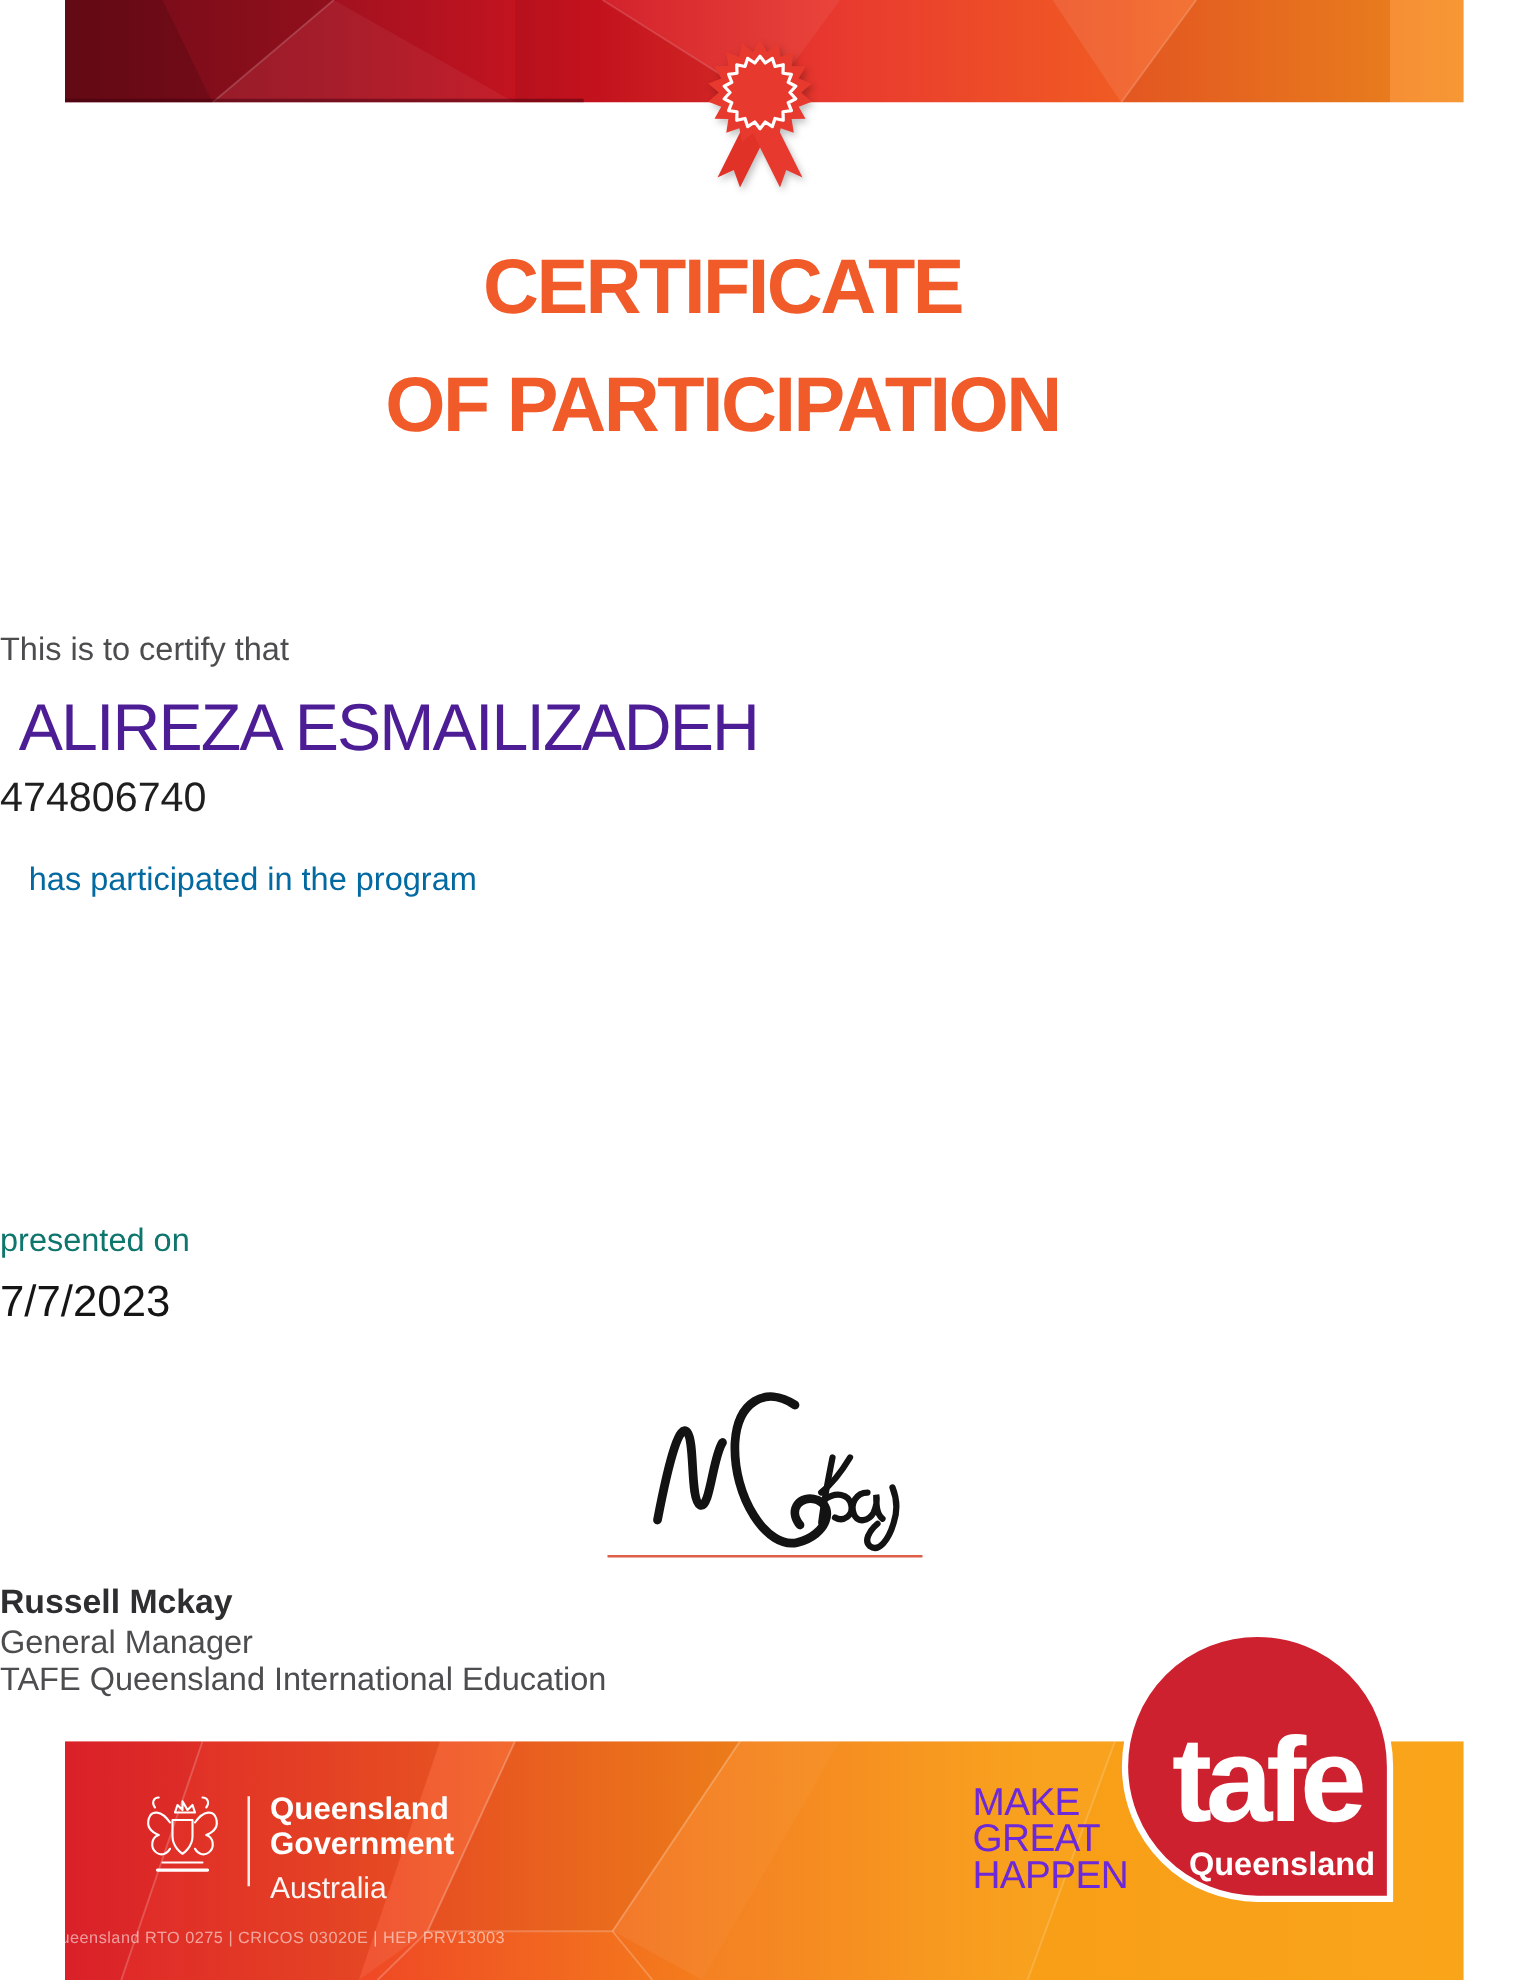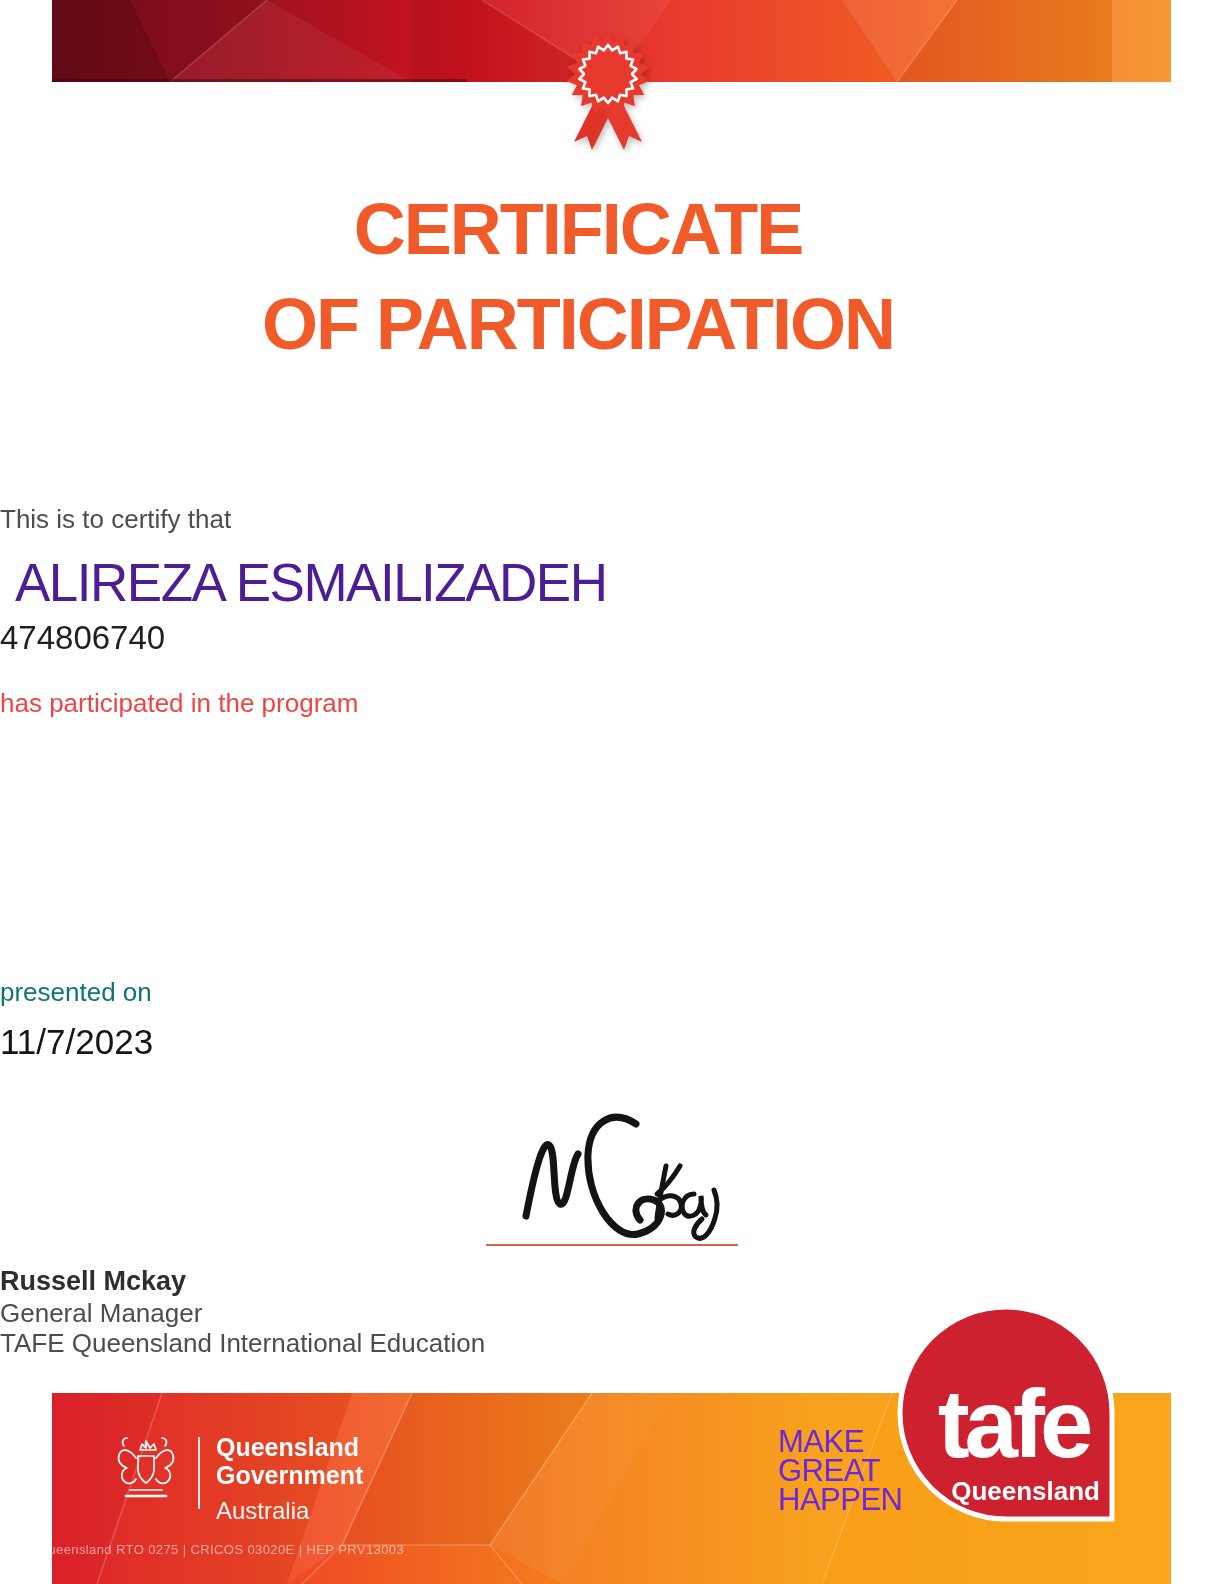--- a/index.html
+++ b/index.html
@@ -27,31 +27,31 @@
   }
 
   
   .title {
     position: absolute;
     left: 0; top: 182px;
     width: 1156px;
     text-align: center;
     color: #F15A29;
     font-weight: 700;
-    font-size: 72px;
+    font-size: 62px;
     line-height: 95px;
     letter-spacing: -2px;
   }
 
   
   .t-center { position: absolute; left: 0; width: 1004px; text-align: left; }
   .certify      { top: 504px;  font-size: 26px; color: #4D4D4F; }
   .recipient    { top: 552px;  font-size: 53px; font-weight: 400; color: #4c1d95; letter-spacing: -1.5px; padding-left: 15px; }
   .student-id   { top: 619px;  font-size: 33px; color: #1f1f1f; }
-  .program-intro{ top: 688px;  font-size: 26px; color: #ef4444; }
+  .program-intro{ top: 688px;  font-size: 26px; color: #0369a1; margin-left: 23px; }
   .program-name { top: 745px;  font-size: 36px; font-weight: 700; color: #141414; letter-spacing: -0.5px; }
   .presented    { top: 977px;  font-size: 26px; color: #0f766e; }
   .date         { top: 1022px; font-size: 35px; color: #151515; }
 
   
   .signature-svg {
     position: absolute;
     left: 518px; top: 1108px;
     width: 215px; height: 150px;
   }
@@ -154,21 +154,21 @@
   <div class="title">
     <div>CERTIFICATE</div>
     <div>OF PARTICIPATION</div>
   </div>
 
   <div class="t-center certify">This is to certify that</div>
   <div class="t-center recipient">ALIREZA ESMAILIZADEH</div>
   <div class="t-center student-id">474806740</div>
   <div class="t-center program-intro">has participated in the program</div>
   <div class="t-center presented">presented on</div>
-  <div class="t-center date">11/7/2023</div>
+  <div class="t-center date">7/7/2023</div>
 
   <svg class="signature-svg" viewBox="0 0 215 150" fill="none" stroke="#131313" stroke-linecap="round">
     <path d="M8 108 C18 56 26 30 32 38 C38 46 34 92 42 96 C50 100 52 58 60 46" stroke-width="7"></path>
     <path d="M118 16 C94 0 72 14 70 46 C68 90 96 132 120 126 C144 120 150 98 136 92 C122 87 112 100 122 112" stroke-width="7"></path>
     <path d="M148 58 C144 78 141 94 139 110" stroke-width="5"></path>
     <path d="M139 86 C149 78 156 68 162 58" stroke-width="5"></path>
     <path d="M141 92 C151 85 161 87 163 96 C165 104 157 110 150 106" stroke-width="5"></path>
     <path d="M176 86 C167 86 162 95 165 103 C168 111 177 109 181 102 C183 97 184 92 183 88 C183 95 183 103 188 107" stroke-width="5"></path>
     <path d="M196 82 C200 92 200 101 197 110 C193 124 185 134 178 129 C173 125 177 117 184 111" stroke-width="5"></path>
   </svg>

